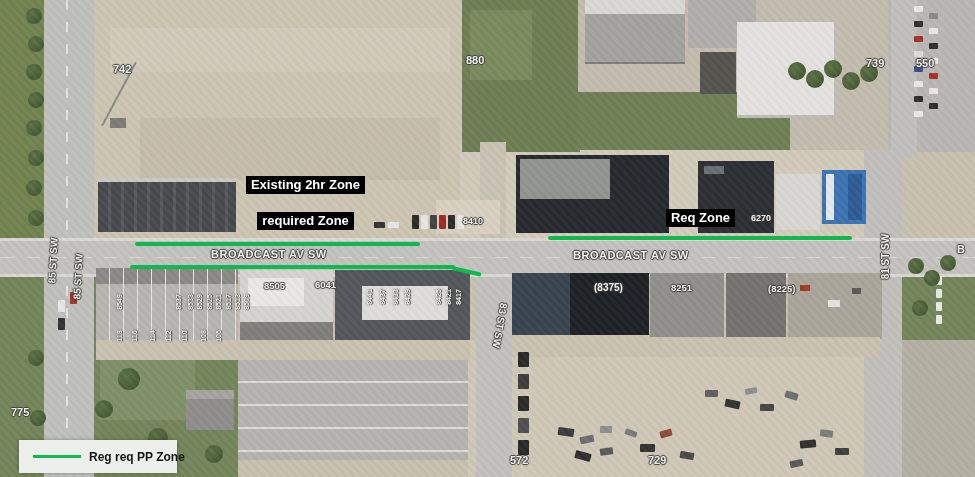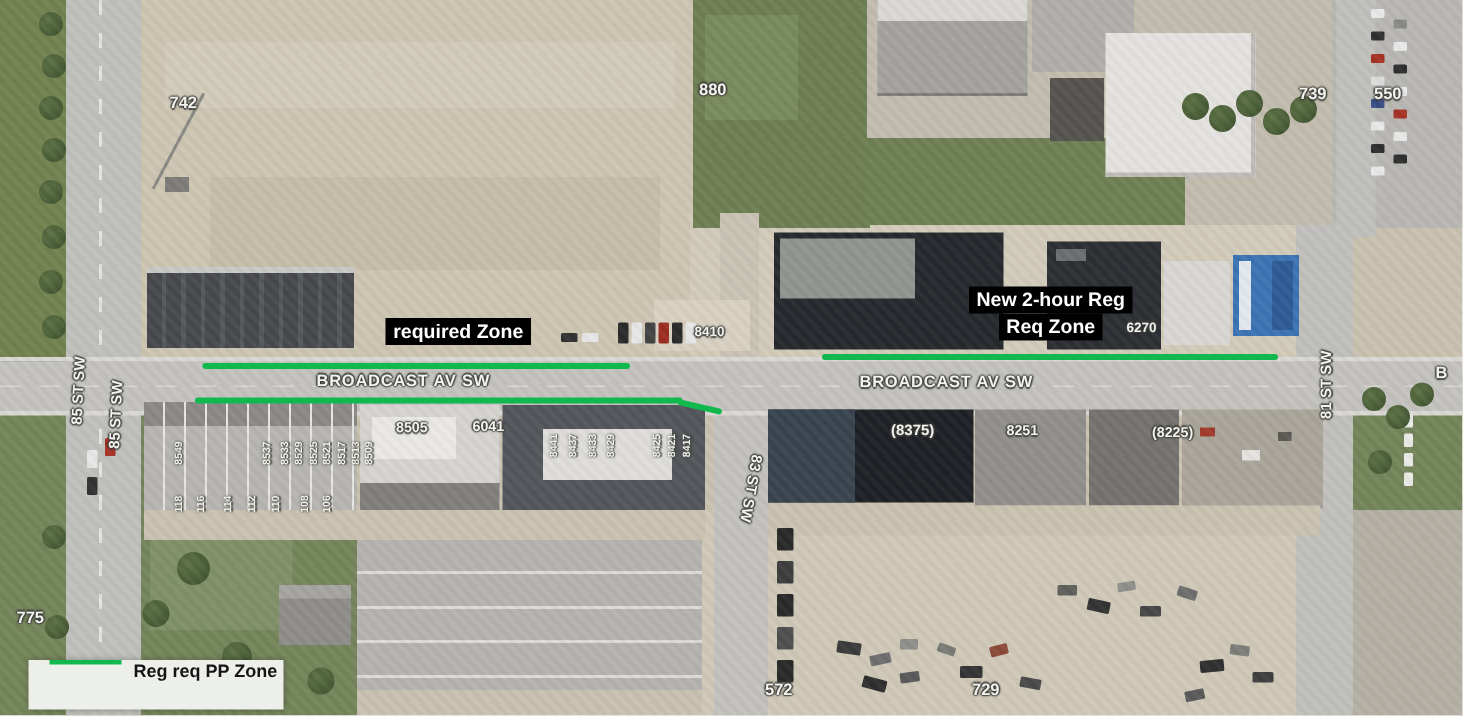--- a/index.html
+++ b/index.html
@@ -12,22 +12,22 @@
   .vert{transform:rotate(-90deg);transform-origin:center}
   .vnum{position:absolute;width:26px;height:8px;font-size:7px;line-height:8px;text-align:center;
         transform:rotate(-90deg);color:#f0f0ec;font-weight:bold;
         text-shadow:0 0 2px #46463f,0 1px 1px #46463f;white-space:nowrap}
   
   .anno{position:absolute;text-align:center;font-size:13px;font-weight:bold;line-height:18px;color:#fff}
   .anno span{background:#000;padding:0 5px;display:inline-block}
   
   .gline{position:absolute;height:4px;background:#10b84d;border-radius:2px}
   
-  .legend{position:absolute;left:19px;top:440px;width:170px;height:33px;background:#edefeb;
-          box-shadow:0 0 4px rgba(0,0,0,.3);display:flex;align-items:flex-start}
+  .legend{position:absolute;left:19px;top:440px;width:158px;height:33px;background:#edefeb;
+          box-shadow:0 0 4px rgba(0,0,0,.3);display:flex;align-items:center}
   .legend .sample{width:48px;height:3px;background:#10b84d;margin-left:14px;flex:none}
   .legend .txt{margin-left:8px;font-size:12px;font-weight:bold;color:#151515;white-space:nowrap}
   .tree{position:absolute;border-radius:50%;background:radial-gradient(circle at 35% 35%,#5d7145,#3c502e)}
   .car{position:absolute;border-radius:1px}
   .grain{position:absolute;inset:0;pointer-events:none;
          background:repeating-linear-gradient(47deg,rgba(0,0,0,.025) 0 3px,rgba(255,255,255,.03) 3px 6px)}
 </style>
 </head>
 <body>
 
@@ -236,26 +236,26 @@
   <div class="vnum" style="left:426px;top:293px">8425</div>
   <div class="vnum" style="left:436px;top:293px">8421</div>
   <div class="vnum" style="left:446px;top:293px">8417</div>
 
   <div class="gline" style="left:135px;top:242px;width:285px"></div>
   <div class="gline" style="left:130px;top:265px;width:325px"></div>
   <div class="gline" style="left:452px;top:266px;width:30px;transform:rotate(13deg);transform-origin:left center"></div>
   <div class="gline" style="left:548px;top:236px;width:304px"></div>
 
   <div class="anno" style="left:218px;top:176px;width:175px">
-    <br>
+    <span>Existing 2hr Zone</span><br>
     <br>
     <span>required Zone</span>
   </div>
   <div class="anno" style="left:628px;top:191px;width:145px">
-    <span>New 2-hour Reg</span><br>
+    <br>
     <span>Req Zone</span>
   </div>
 
   <div class="legend">
     <div class="sample"></div>
     <div class="txt">Reg req PP Zone</div>
   </div>
 
 </div>
 

